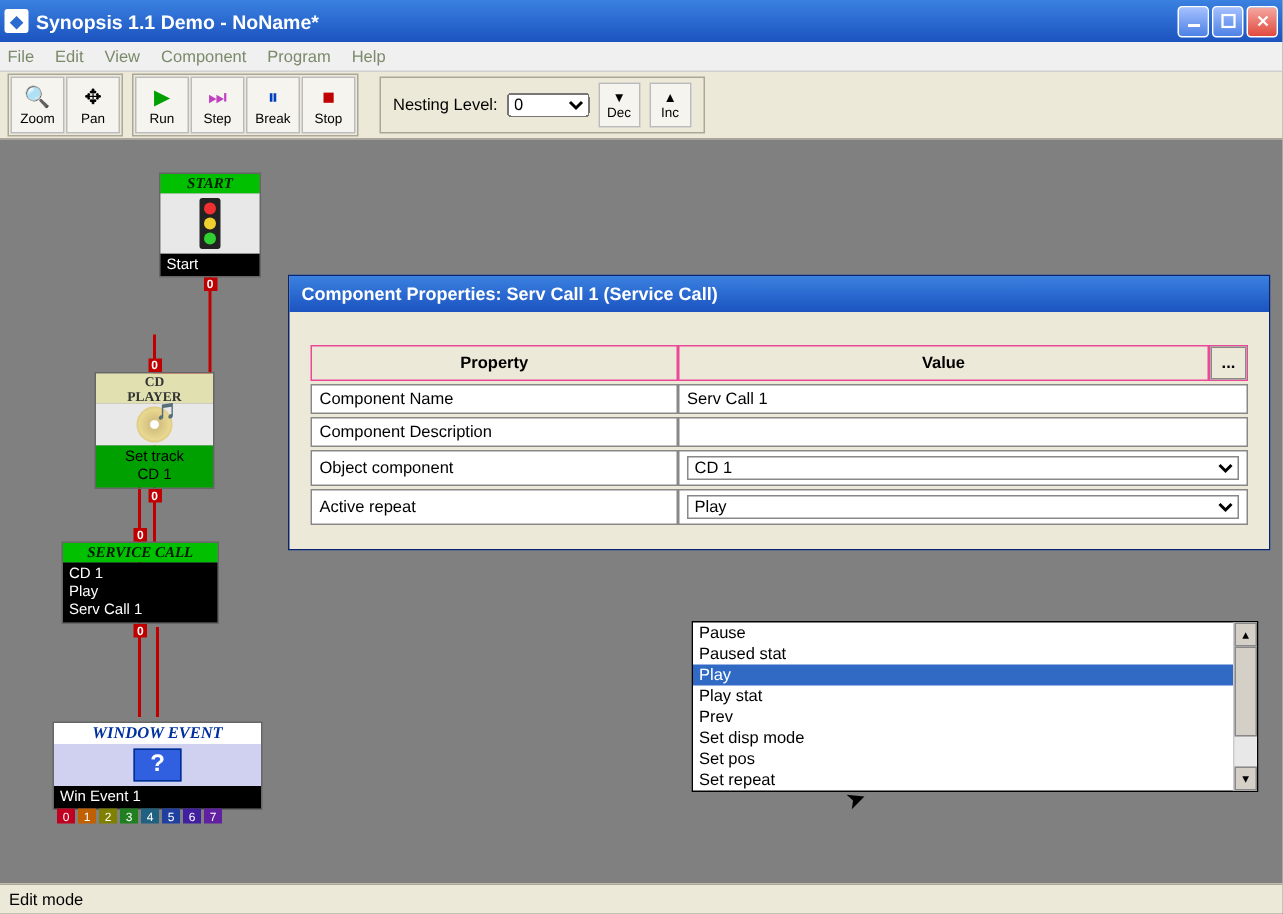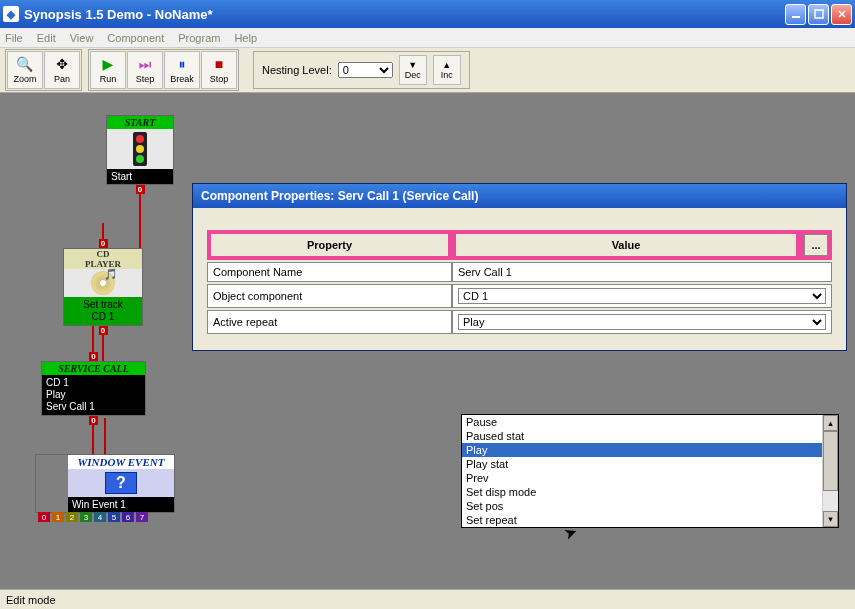--- a/index.html
+++ b/index.html
@@ -62,21 +62,21 @@
   
   
   .link { position:absolute; background:#c00000; }
   .vlink { width:2px; }
   
   
   .dialog { position:absolute; left:192px; top:184px; width:655px; background:#ece9d8; border:1px solid #0a246a;}
   .dialog .dtitle { background:linear-gradient(to bottom,#3a81e0,#1c53c0); color:white; font-weight:bold; padding:5px 8px; font-size:12px;}
   .dialog .dbody { padding:20px 14px 14px 14px;}
   .proptable { width:100%; border-collapse:separate; border-spacing:0 2px;}
-  .proptable th { background:#ece9d8; border:4px solid #ec4899; padding:4px; font-weight:bold; font-size:11px;}
+  .proptable th { background:#ece9d8; border:1px solid #ec4899; padding:4px; font-weight:bold; font-size:11px;}
   .proptable td { background:white; border:1px solid #888; padding:3px 5px; font-size:11px;}
   .proptable .lcol{ width:245px;}
   .corner-btn{ width:24px; height:22px; background:#ece9d8; border:1px solid #888; display:flex; align-items:center; justify-content:center; font-weight:bold;}
   .sel { width:100%; border:1px solid #888; font-size:11px; background:white;}
   
   
   .dropdown { position:absolute; left:461px; top:395px; width:378px; background:white; border:1px solid black; font-size:11px; z-index:10;}
   .dropdown .opt { padding:1px 4px; cursor:pointer; }
   .dropdown .opt.sel-opt { background:#316ac5; color:white;}
   .dropdown .sbar { position:absolute; right:0; top:0; bottom:0; width:16px; background:#e8e8e8; border-left:1px solid #ccc;}
@@ -90,21 +90,21 @@
   .statusbar { position:absolute; bottom:0; left:0; right:0; height:20px; background:#ece9d8; border-top:1px solid #aca899; padding:2px 6px; font-size:11px; display:flex; align-items:center;}
   
   .cd-disc{width:24px;height:24px;border-radius:50%;background:radial-gradient(circle,#fff 15%,#d4c080 20%,#e8d890 60%,#c0a060 100%);position:relative;}
   .cd-note{position:absolute;right:-3px;top:-3px;font-size:11px;}
 </style>
 </head>
 <body>
 
 <div class="titlebar">
   <div class="app-icon">◆</div>
-  <div class="title-text">Synopsis 1.5 Demo - NoName*</div>
+  <div class="title-text">Synopsis 1.1 Demo - NoName*</div>
   <div class="win-btns">
     <div class="win-btn win-min">
         <svg width="10" height="10">
           <rect x="1" y="7" width="8" height="2" fill="white"></rect>
         </svg>
       </div>
     <div class="win-btn win-max">
         <svg width="10" height="10">
           <rect x="1" y="1" width="8" height="8" fill="none" stroke="white" stroke-width="1.5"></rect>
         </svg>
@@ -217,21 +217,21 @@
       </div>
     <div class="hdr">SERVICE CALL</div>
     <div class="lbl" style="white-space:pre-line;">CD 1
 Play
 Serv Call 1</div>
     <div class="ports" style="bottom:-10px;">
         <div class="port">0</div>
       </div>
   </div>
 
-  <div class="node node-win" style="top:361px;padding-left:32px;">
+  <div class="node node-win" style="top:388px;">
     <div class="hdr">WINDOW  EVENT</div>
     <div class="body">
         <div class="qmark">?</div>
       </div>
     <div class="lbl">Win Event 1</div>
     <div class="port-idx" style="position:absolute;bottom:-10px;left:2px;">
       <div class="pi" style="background:#c00020;">0</div>
         <div class="pi" style="background:#c06000;">1</div>
         <div class="pi" style="background:#808000;">2</div>
         <div class="pi" style="background:#208020;">3</div>
@@ -252,20 +252,24 @@
           <th>Value</th>
           <th style="width:26px;padding:0;">
                 <div class="corner-btn">...</div>
               </th>
         </tr>
         <tr>
               <td>Component Name</td>
               <td colspan="2"><input class="sel" style="border: none;" value="Serv Call 1"></td>
             </tr>
         <tr>
+              <td>Component Description</td>
+              <td colspan="2"><input class="sel" style="border: none;" value=""></td>
+            </tr>
+        <tr>
               <td>Object component</td>
               <td colspan="2"><select class="sel"><option>CD 1</option></select></td>
             </tr>
         <tr>
               <td>Active repeat</td>
               <td colspan="2"><select class="sel"><option>Play</option></select></td>
             </tr>
       </tbody>
         </table>
     </div>

